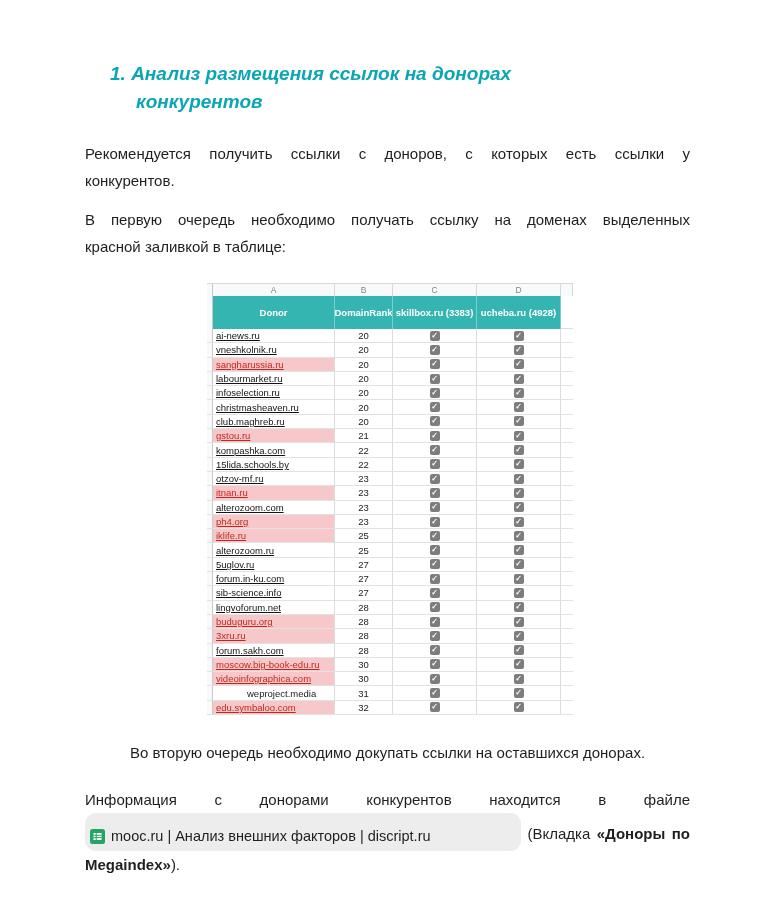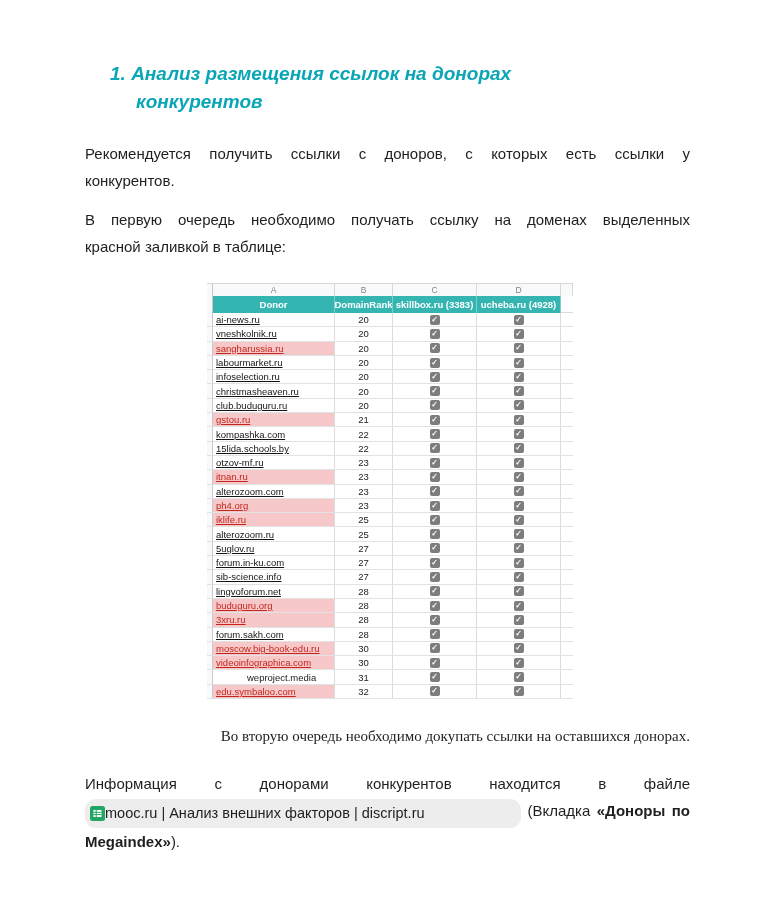--- a/index.html
+++ b/index.html
@@ -21,41 +21,41 @@
   
   .heading{
     color:var(--accent);font-size:19px;font-weight:bold;line-height:28px;
     max-width:480px;margin-left:25px;padding-left:26px;text-indent:-26px;font-style:italic;
   }
 
   
   .para{font-size:15px;line-height:27px;text-align:justify;}
   .p1{margin-top:24px;}
   .p2{margin-top:12px;}
-  .p3{margin-top:24px;text-align:right;font-family:Liberation Serif, serif;}
+  .p3{margin-top:24px;text-align:center;}
   .p4{margin-top:20px;}
   .justline{display:block;text-align:justify;text-align-last:justify;}
   .boldpart{font-weight:bold;}
 
   
   .chip{
-    display:inline-flex;align-items:center;background:var(--chip-bg);
-    border-radius:11px;padding:1px 10px 1px 5px;min-width:436px;max-width:100%;
+    display:inline-flex;align-items:center;gap:6px;background:var(--chip-bg);
+    border-radius:11px;padding:10px 10px 1px 5px;min-width:436px;max-width:100%;
     vertical-align:-5px;text-decoration:none;color:var(--text);white-space:nowrap;
   }
   .chip-label{font-size:14.5px;color:var(--text);}
 
   
   .sheet{margin-left:122px;margin-top:23px;width:366px;font-family:"Liberation Sans",sans-serif;cursor:default;}
   .s-grid-row{display:grid;grid-template-columns:6px 122px 58px 84px 84px 12px;}
   .letters{height:13px;}
   .letters .cell{background:var(--gutter);border-right:1px solid #d8d8d8;border-top:1px solid #d8d8d8;
     display:flex;align-items:center;justify-content:center;font-size:8.5px;color:#80868b;}
   .letters .corner{border-right:1px solid #c8c8c8;}
-  .headrow{height:17px;}
+  .headrow{height:33px;}
   .headrow .cell{background:var(--sheet-header);color:#fff;font-weight:bold;font-size:9.5px;
     display:flex;align-items:center;justify-content:center;white-space:nowrap;overflow:hidden;
     border-right:1px solid rgba(255,255,255,0.35);}
   .headrow .corner{background:var(--gutter);border-right:1px solid #c8c8c8;}
   .headrow .tail{background:#fff;border-right:none;border-bottom:1px solid var(--grid);}
   .s-row{height:14.3px;border-bottom:1px solid #e2e2e2;}
   .s-row .cell{display:flex;align-items:center;overflow:hidden;white-space:nowrap;}
   .sliver{background:var(--gutter);border-right:1px solid #c8c8c8;}
   .donor{padding-left:3px;border-right:1px solid var(--grid);font-size:9.5px;}
   .donor-text{color:#141414;text-decoration:underline;}
@@ -184,21 +184,21 @@
           </div>
     <div class="cell checkcell">
             <span class="checkbox"></span>
           </div>
     <div class="cell tailcell"></div>
   </div>
 
   <div class="s-grid-row s-row">
     <div class="cell sliver"></div>
     <div class="cell donor">
-            <span class="donor-text">club.buduguru.ru</span>
+            <span class="donor-text">club.maghreb.ru</span>
           </div>
     <div class="cell rank">20</div>
     <div class="cell checkcell">
             <span class="checkbox"></span>
           </div>
     <div class="cell checkcell">
             <span class="checkbox"></span>
           </div>
     <div class="cell tailcell"></div>
   </div>

